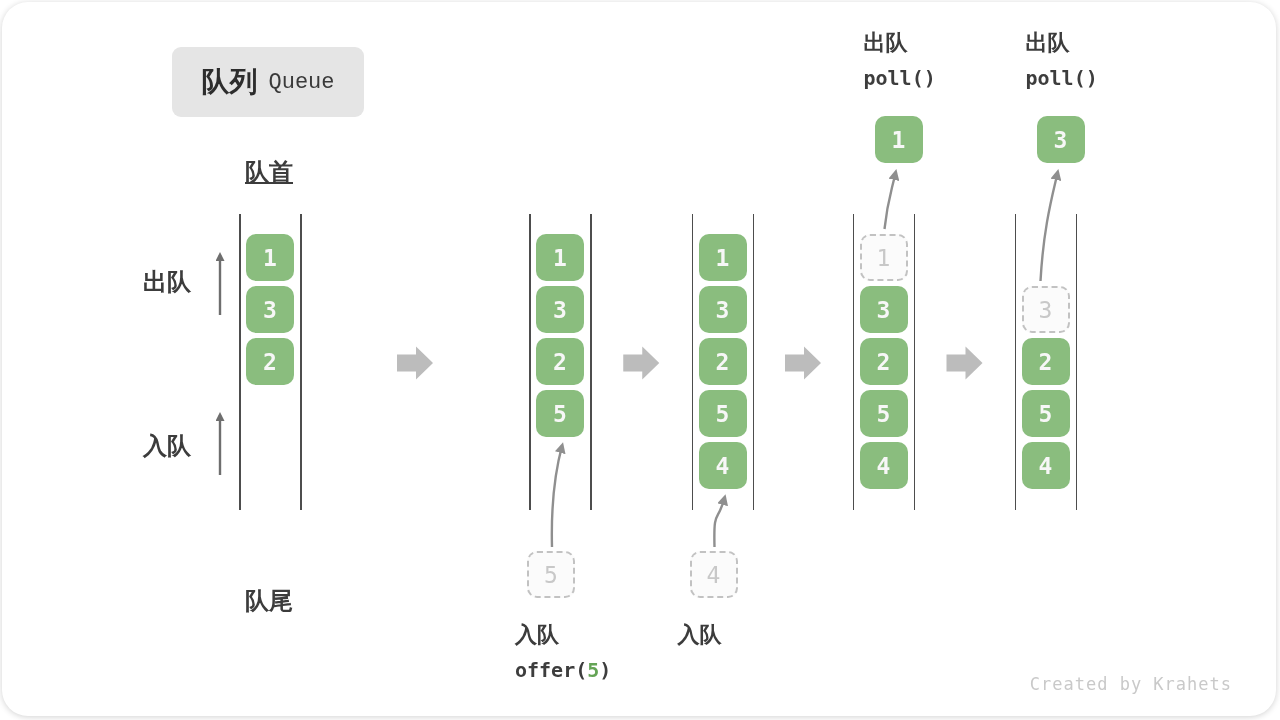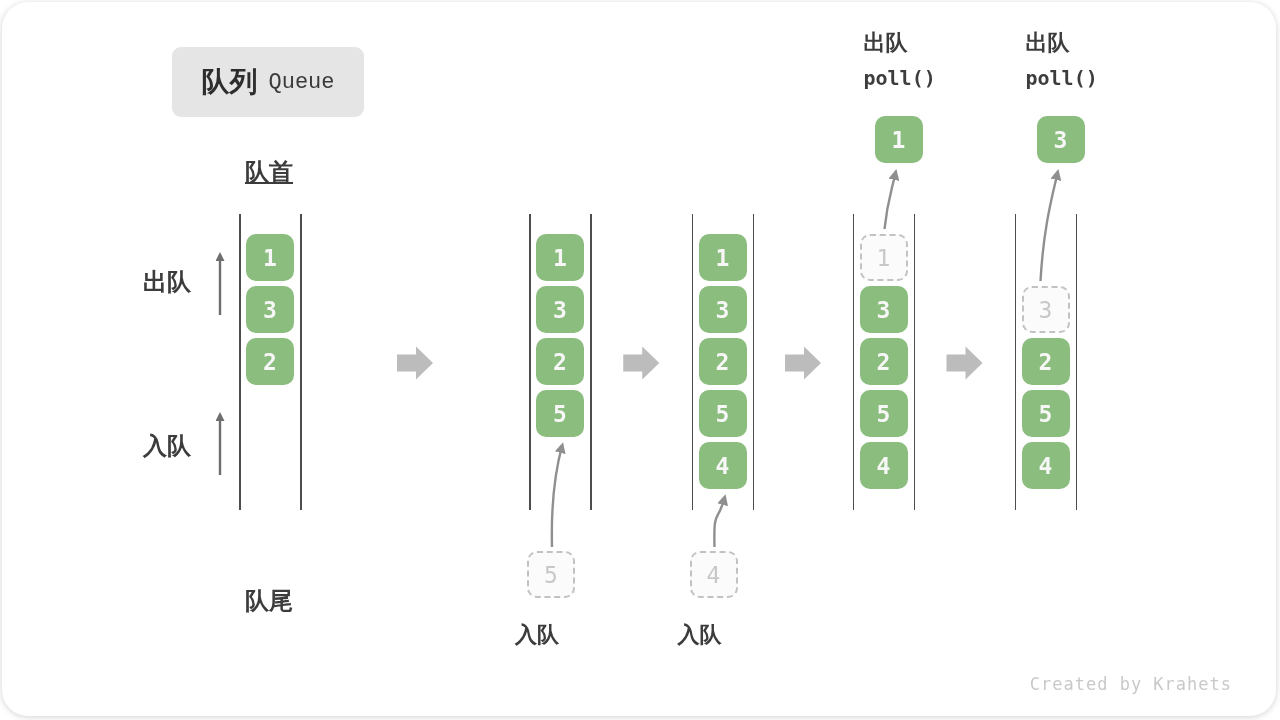--- a/index.html
+++ b/index.html
@@ -49,20 +49,21 @@
       <div class="box" style="left: 244px; top: 336px;">2</div>
       <div class="wall" style="left: 527px; top: 212px; height: 296px;"></div>
       <div class="wall" style="left: 588px; top: 212px; height: 296px;"></div>
       <div class="box" style="left: 534px; top: 232px;">1</div>
       <div class="box" style="left: 534px; top: 284px;">3</div>
       <div class="box" style="left: 534px; top: 336px;">2</div>
       <div class="box" style="left: 534px; top: 388px;">5</div>
       <div class="box dashed" style="left: 525px; top: 549px;">5</div>
       <div class="cap" style="left: 513px; top: 616px;">
         <span class="zh">入队</span>
+        <span class="code"><span>offer(</span><span class="hl">5</span><span>)</span></span>
       </div>
       <div class="wall" style="left: 689.5px; top: 212px; height: 296px;"></div>
       <div class="wall" style="left: 750.5px; top: 212px; height: 296px;"></div>
       <div class="box" style="left: 696.5px; top: 232px;">1</div>
       <div class="box" style="left: 696.5px; top: 284px;">3</div>
       <div class="box" style="left: 696.5px; top: 336px;">2</div>
       <div class="box" style="left: 696.5px; top: 388px;">5</div>
       <div class="box" style="left: 696.5px; top: 440px;">4</div>
       <div class="box dashed" style="left: 687.5px; top: 549px;">4</div>
       <div class="cap" style="left: 675.5px; top: 616px;">

